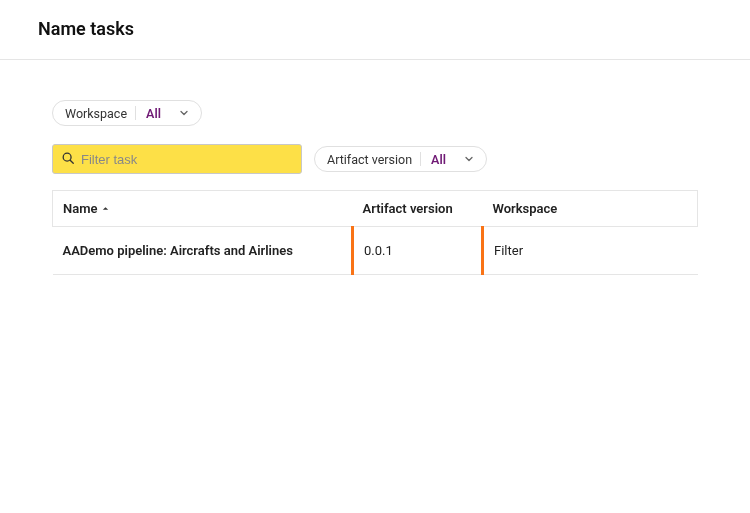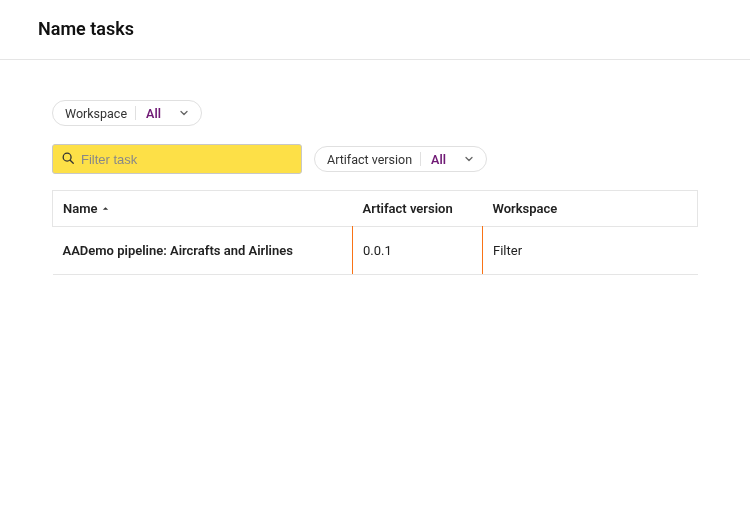--- a/index.html
+++ b/index.html
@@ -111,21 +111,21 @@
       display: inline-flex;
       align-items: center;
       gap: 4px;
       cursor: pointer;
     }
     table.tasks td {
       font-size: 13px;
       color: #222;
       padding: 16px 10px;
       border-bottom: 1px solid #e5e5e5;
-      border-left: 1px solid #f97316;
+      border-left: 3px solid #f97316;
       overflow: hidden;
       text-overflow: ellipsis;
       white-space: nowrap;
     }
     table.tasks td:first-child {
       border-left: none;
     }
     table.tasks td.name-cell {
       font-weight: 600;
     }

